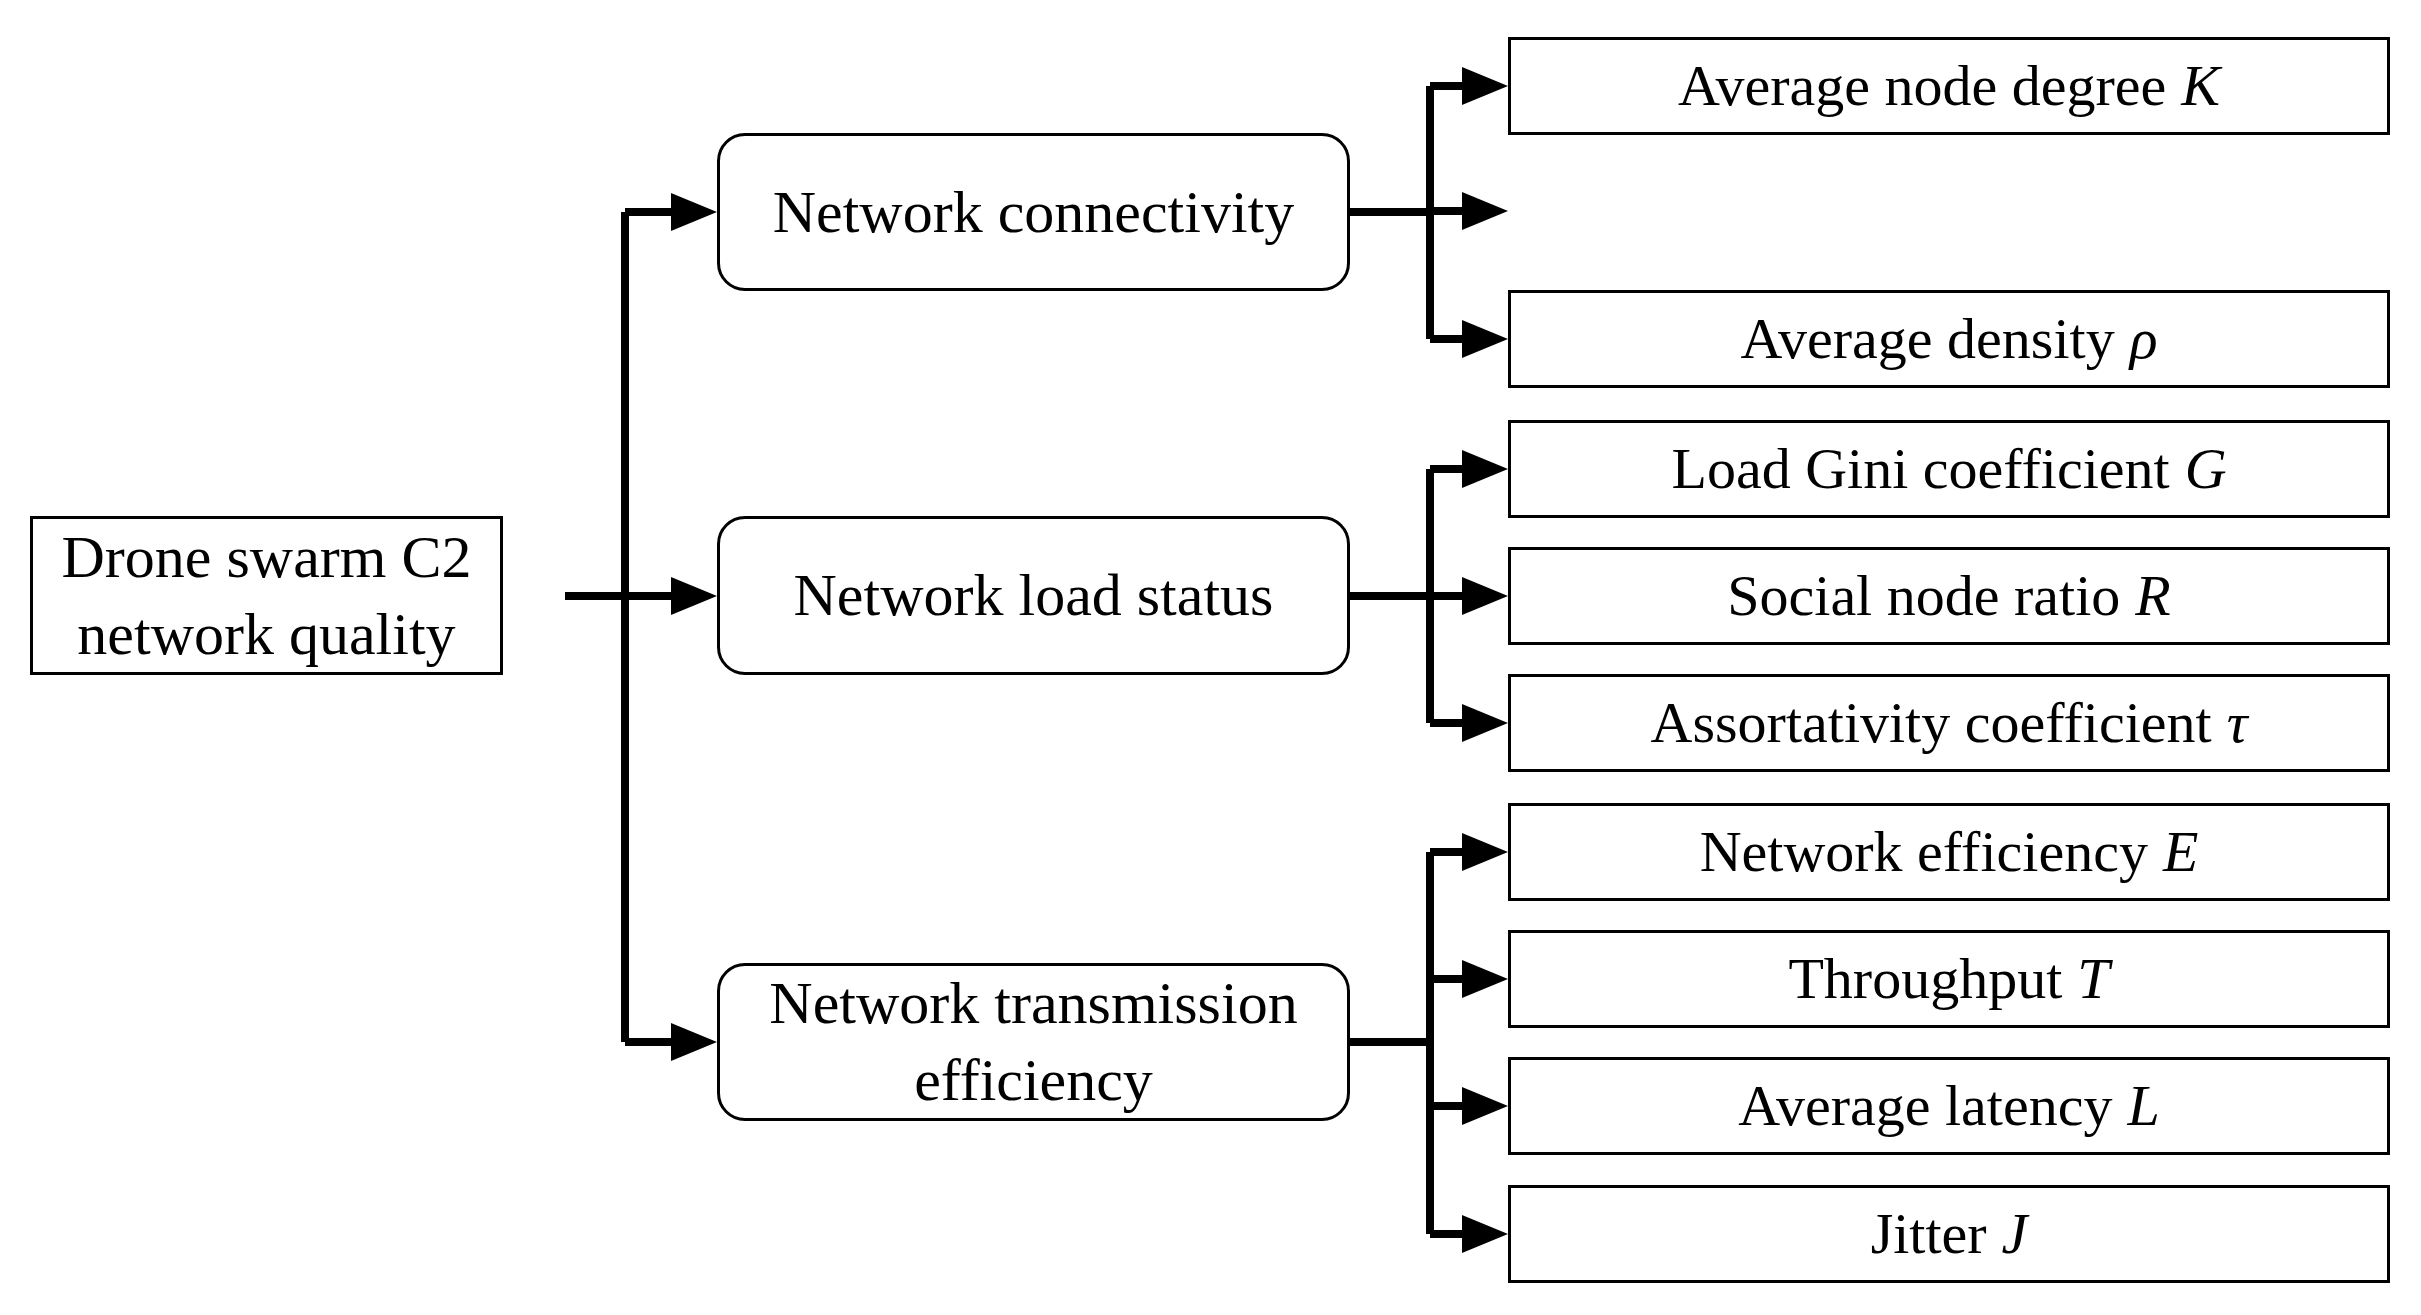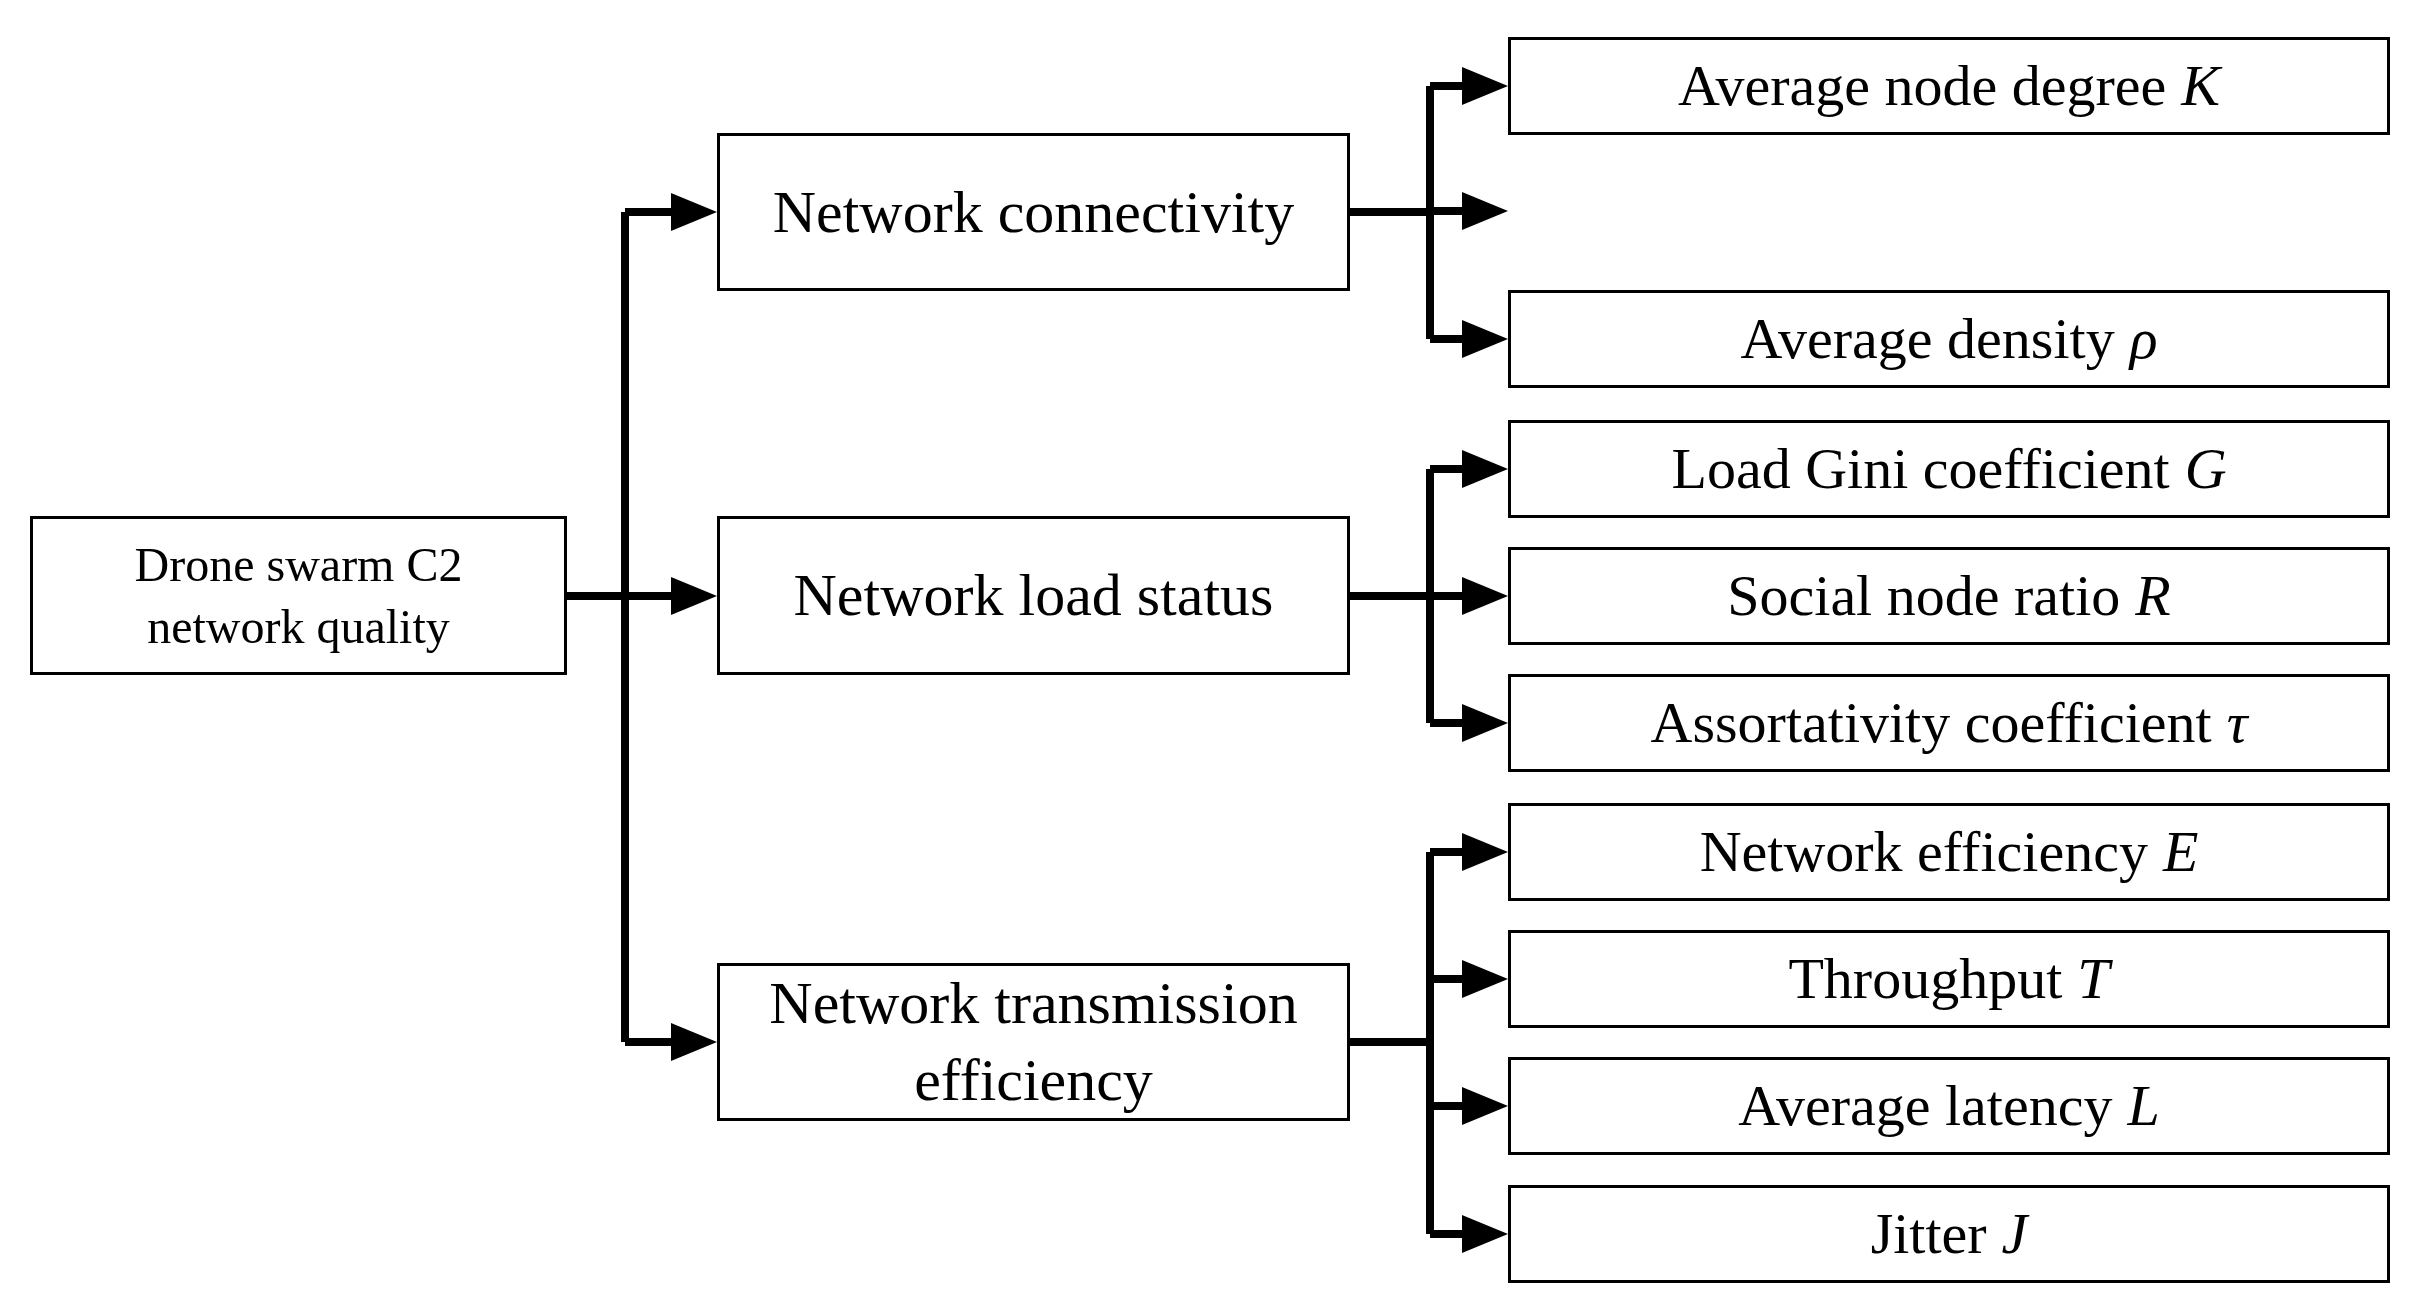--- a/index.html
+++ b/index.html
@@ -13,23 +13,23 @@
   .box{
     position:absolute;
     box-sizing:border-box;
     border:3px solid var(--border,#000000);
     background:var(--background,#ffffff);
     display:flex;align-items:center;justify-content:center;
     text-align:center;
     font-size:58px;
     line-height:1.28;
   }
-  .root{left:30px;top:516px;width:537px;height:159px;font-size:48px;}
+  .root{left:30px;top:516px;width:473px;height:159px;font-size:60px;}
   .root .line{display:block;}
-  .cat{left:717px;width:633px;font-size:60px;padding:0 30px;}
+  .cat{left:717px;width:633px;font-size:60px;padding:0 30px;border-radius:28px;}
   .cat0{top:133px;height:158px;}
   .cat1{top:516px;height:159px;}
   .cat2{top:963px;height:158px;}
   .leaf{left:1508px;width:882px;height:98px;}
   .sym{font-style:italic;margin-left:15px;}
   svg.wires{position:absolute;left:0;top:0;pointer-events:none;}
   .ln{stroke:var(--line,#000000);stroke-width:8;fill:none;}
   .ah{fill:var(--line,#000000);stroke:none;}
 </style>
 </head>

